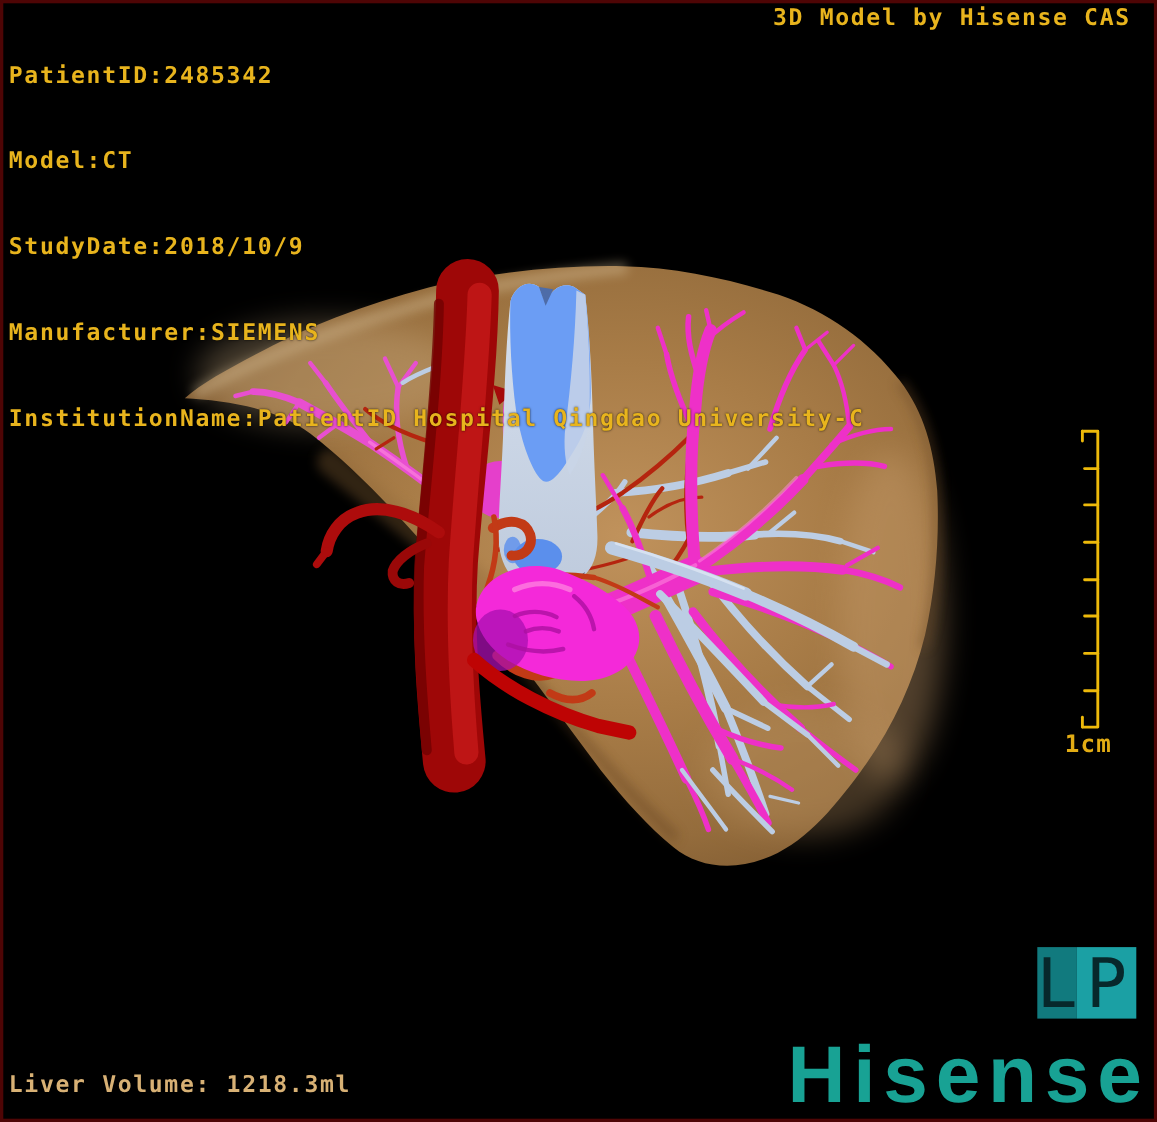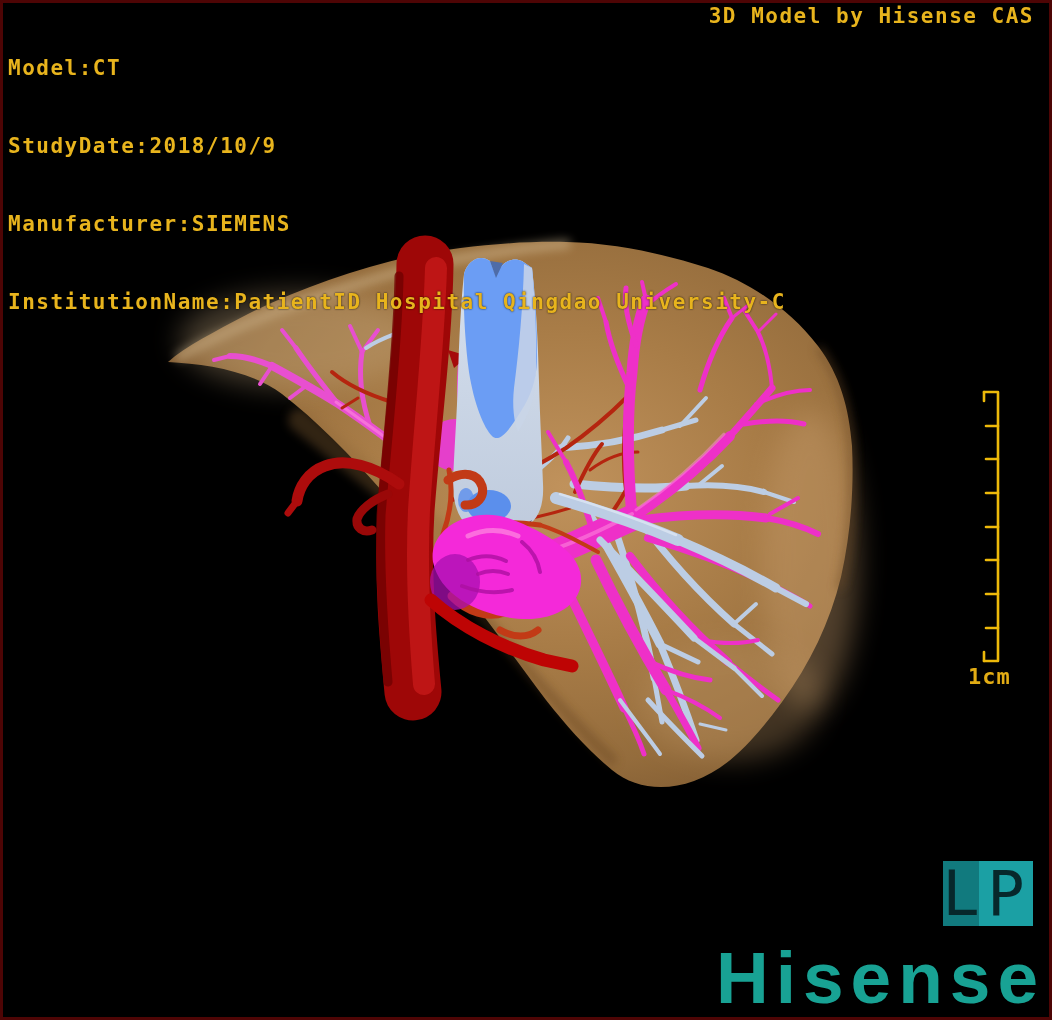--- a/index.html
+++ b/index.html
@@ -2,21 +2,21 @@
 <html><head>
 <meta charset="utf-8">
 <style>
   html,body{margin:0;padding:0;background:#000;}
   #app{position:relative;width:1052px;height:1020px;background:#000;overflow:hidden;
        font-family:"DejaVu Sans Mono", monospace;}
   #model-svg{position:absolute;left:0;top:0;}
   .overlay-text{position:absolute;color:#E8B41D;font-size:21px;font-weight:bold;
        letter-spacing:1.5px;line-height:26px;white-space:pre;text-shadow:0 0 2px rgba(0,0,0,.9);}
   #patient-block{left:8px;top:3px;}
-  #credit-line{top:3px;right:18px;}
+  #credit-line{top:3px;right:24px;}
   #volume-line{left:8px;top:973px;color:#D8B175;}
   #lp-badge{position:absolute;left:943px;top:861px;width:90px;height:65px;display:flex;}
   .lp-cell{display:flex;align-items:center;justify-content:center;height:100%;
        color:#07282B;font-size:62px;font-weight:400;font-family:"DejaVu Sans Mono",monospace;line-height:1;}
   #lp-left{width:36px;background:#117A7E;}
   #lp-right{flex:1;background:#1BA0A4;}
   #brand-logo{position:absolute;left:716px;top:941px;color:#18A294;
        font-family:"Liberation Sans",sans-serif;font-weight:bold;font-size:73px;
        letter-spacing:7px;line-height:1;white-space:nowrap;text-align:right;}
   #frame-border{position:absolute;inset:0;border:3px solid #4E0505;pointer-events:none;z-index:20;}
@@ -236,28 +236,30 @@
       <path class="sb ln" fill="none" d="M986,493 L998,493"></path>
       <path class="sb ln" fill="none" d="M986,527 L998,527"></path>
       <path class="sb ln" fill="none" d="M986,560 L998,560"></path>
       <path class="sb ln" fill="none" d="M986,594 L998,594"></path>
       <path class="sb ln" fill="none" d="M986,628 L998,628"></path>
       <text x="968" y="684" fill="#E2AC14" font-size="22" font-weight="bold" font-family="DejaVu Sans Mono, monospace" letter-spacing="1">1cm</text>
     </g>
   </svg>
 
   <div id="patient-block" class="overlay-text">
+    <div>PatientID:2485342</div>
     <div>Model:CT</div>
     <div>StudyDate:2018/10/9</div>
     <div>Manufacturer:SIEMENS</div>
     <div>InstitutionName:PatientID Hospital Qingdao University-C</div>
   </div>
 
   <div id="credit-line" class="overlay-text">3D Model by Hisense CAS</div>
 
+  <div id="volume-line" class="overlay-text">Liver Volume: 1218.3ml</div>
 
   <div id="lp-badge">
     <div id="lp-left" class="lp-cell">L</div>
     <div id="lp-right" class="lp-cell">P</div>
   </div>
 
   <div id="brand-logo">Hisense</div>
 
   <div id="frame-border"></div>
 </div>

